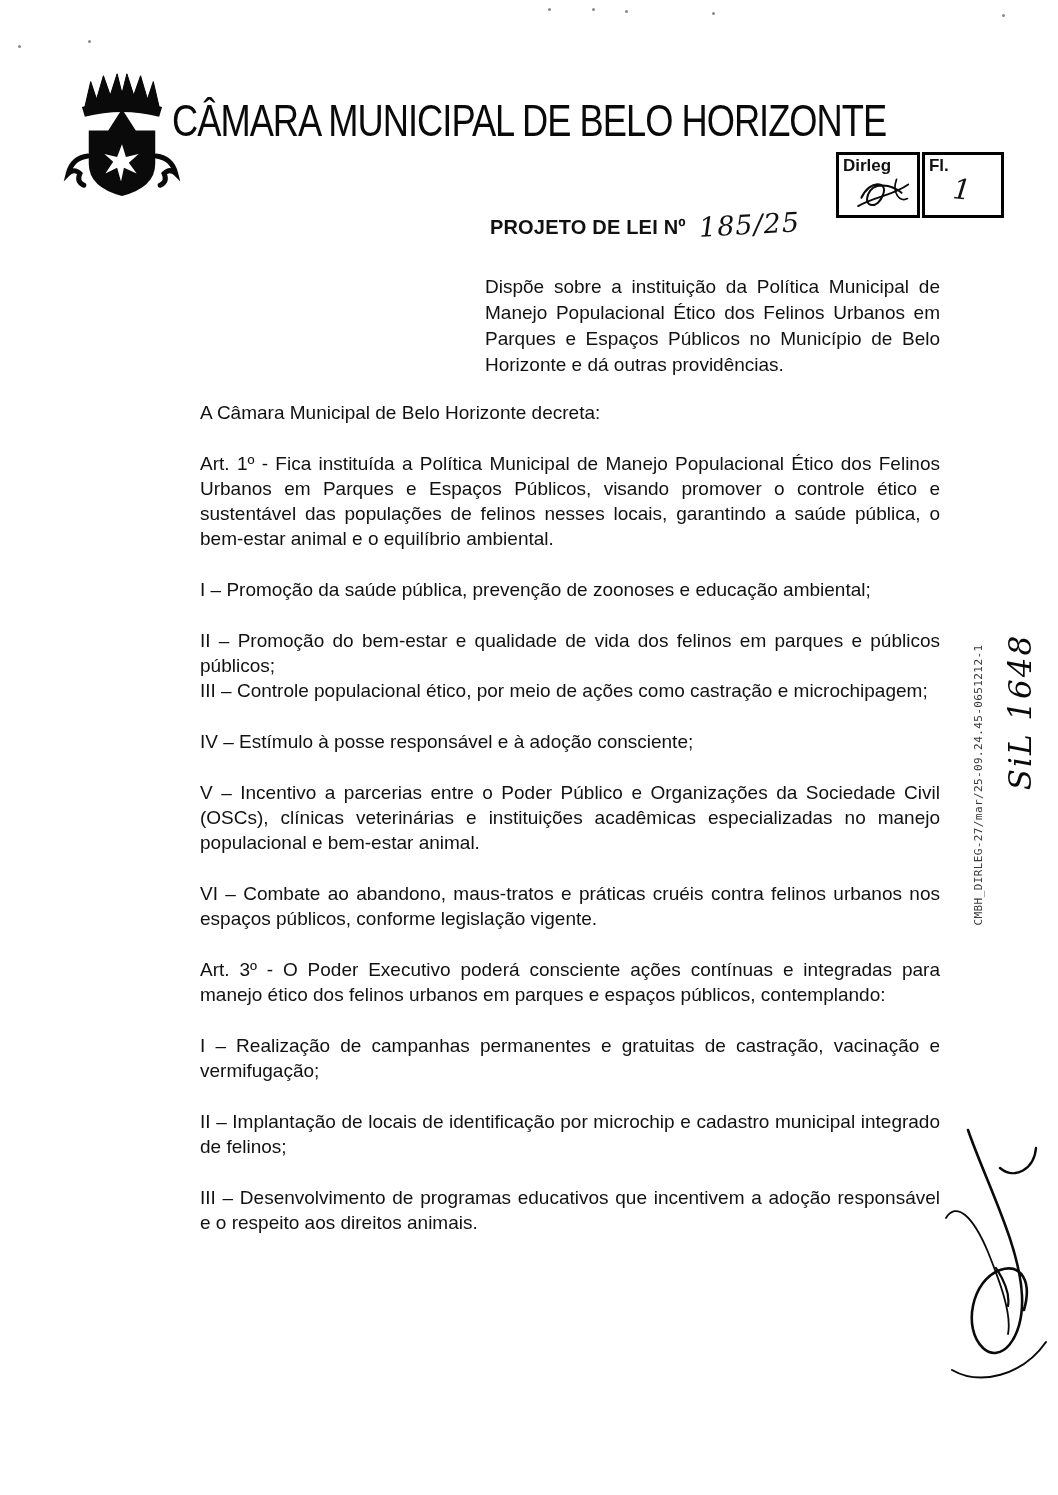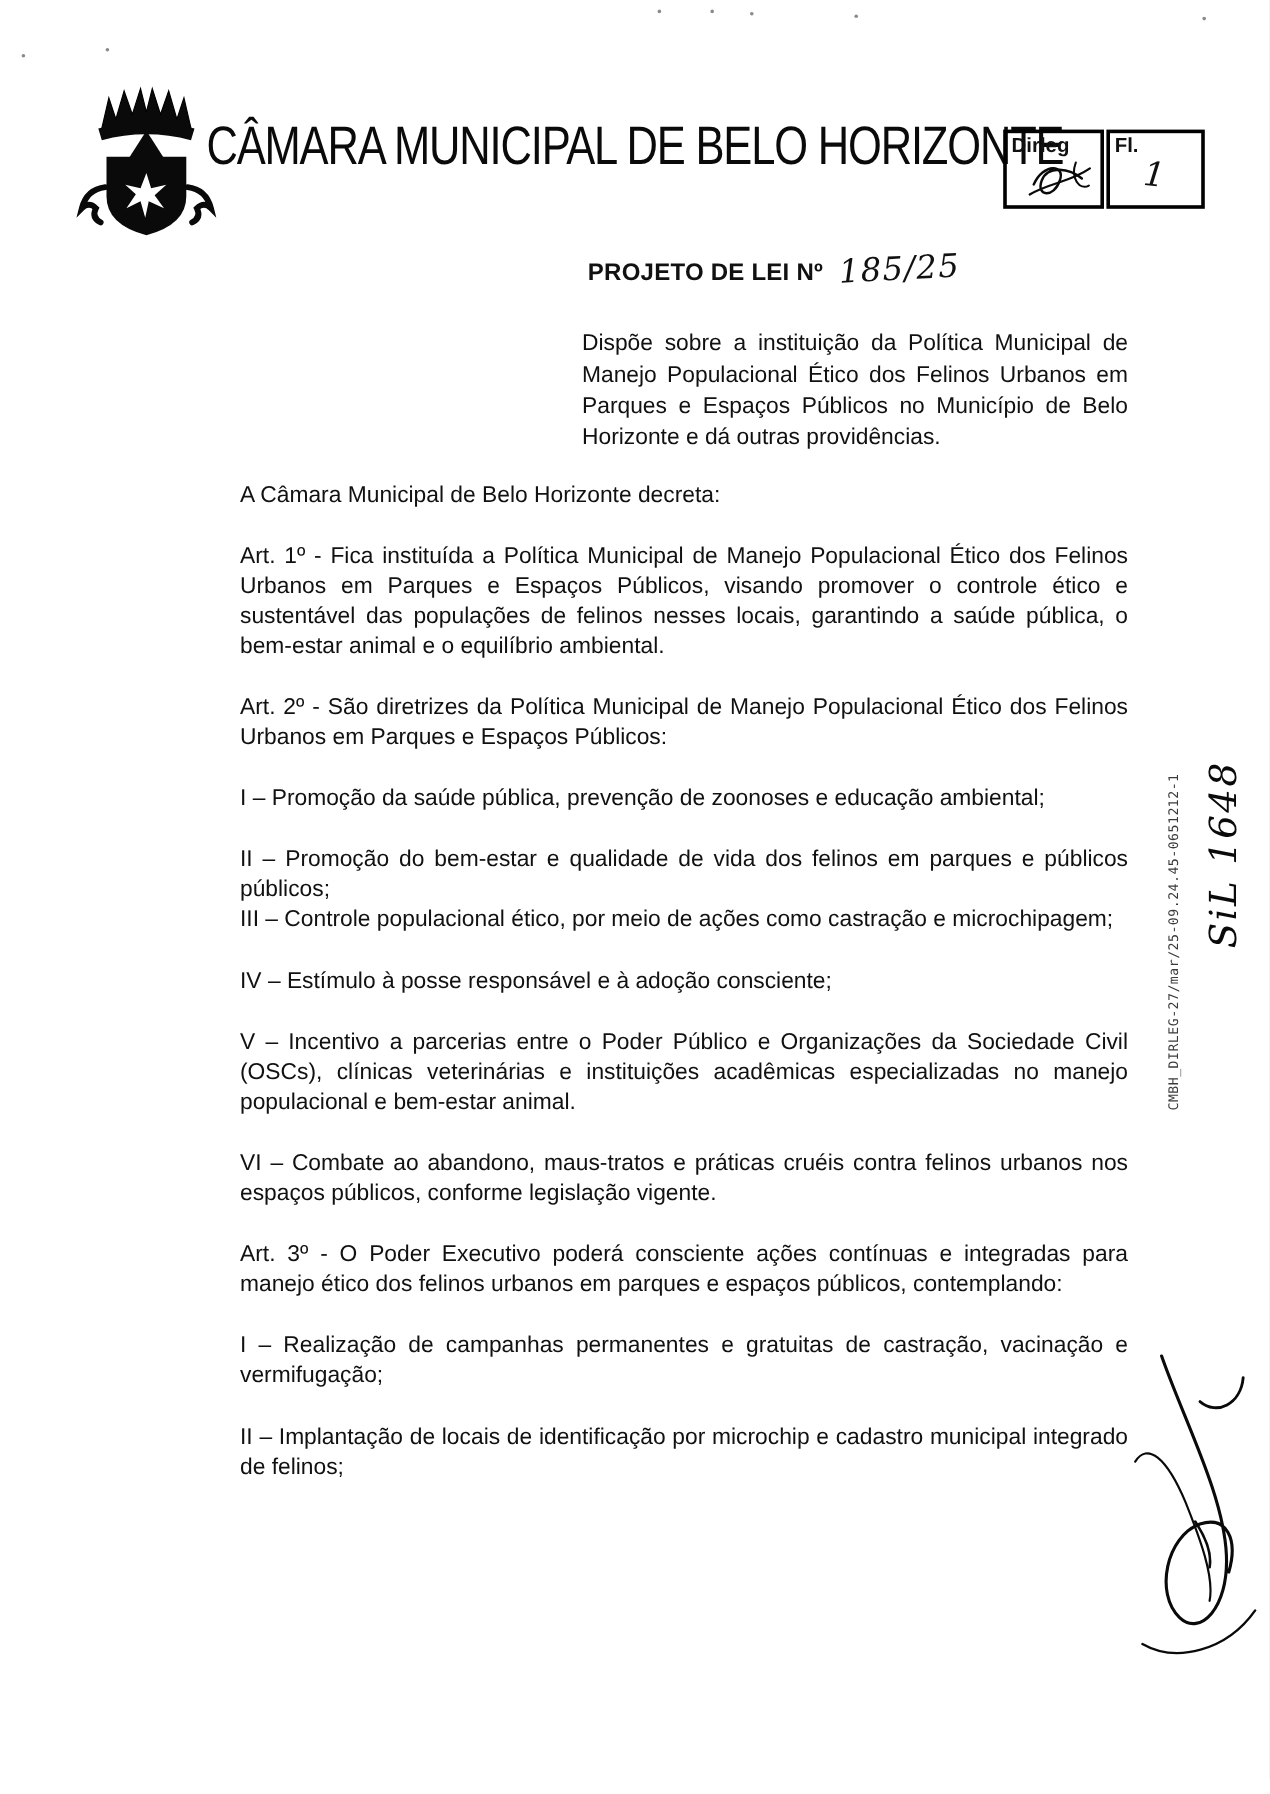--- a/index.html
+++ b/index.html
@@ -20,21 +20,21 @@
     white-space:nowrap; text-align:center;
     transform:scale(0.98,1.22); transform-origin:left top;
     color:#0a0a0a;
   }
   .stamp {
     position:absolute; left:836px; top:108px; width:168px; height:66px;
     display:flex;
   }
   .stamp-cell {
     border:3px solid #000; box-sizing:border-box;
-    position:relative; height:100%;
+    position:relative; height:100%;margin-top:44px;
   }
   .stamp-cell.c1 { width:90px; margin-right:2px; }
   .stamp-cell.c2 { width:88px; }
   .stamp-label { position:absolute; left:4px; top:1px; font-weight:bold; font-size:17px; letter-spacing:0; }
   .stamp-rubric { position:absolute; left:14px; top:16px; width:62px; height:46px; }
   .hand { font-family:"DejaVu Serif", serif; font-style:italic; }
   .fl-value {
     position:absolute; left:28px; top:18px;
     font-size:28px; transform:rotate(6deg); font-weight:400;
   }
@@ -104,30 +104,30 @@
 
   <div class="content">
     <div class="title-line">
       <span class="title-label">PROJETO DE LEI Nº</span>
       <span class="hand title-number">185/25</span>
     </div>
     <div class="ementa">Dispõe sobre a instituição da Política Municipal de Manejo Populacional Ético dos Felinos Urbanos em Parques e Espaços Públicos no Município de Belo Horizonte e dá outras providências.</div>
     <div class="preamble">A Câmara Municipal de Belo Horizonte decreta:</div>
     <div>
         <div class="para">Art. 1º - Fica instituída a Política Municipal de Manejo Populacional Ético dos Felinos Urbanos em Parques e Espaços Públicos, visando promover o controle ético e sustentável das populações de felinos nesses locais, garantindo a saúde pública, o bem-estar animal e o equilíbrio ambiental.</div>
-        <div class="para">Art. 2º - São diretrizes da Política Municipal de Manejo Populacional Ético dos Felinos Urbanos em Parques e Espaços Públicos:</div>
         <div class="para">I – Promoção da saúde pública, prevenção de zoonoses e educação ambiental;</div>
         <div class="para">II – Promoção do bem-estar e qualidade de vida dos felinos em parques e públicos públicos;</div>
         <div class="para tight">III – Controle populacional ético, por meio de ações como castração e microchipagem;</div>
         <div class="para">IV – Estímulo à posse responsável e à adoção consciente;</div>
         <div class="para">V – Incentivo a parcerias entre o Poder Público e Organizações da Sociedade Civil (OSCs), clínicas veterinárias e instituições acadêmicas especializadas no manejo populacional e bem-estar animal.</div>
         <div class="para">VI – Combate ao abandono, maus-tratos e práticas cruéis contra felinos urbanos nos espaços públicos, conforme legislação vigente.</div>
         <div class="para">Art. 3º - O Poder Executivo poderá consciente ações contínuas e integradas para manejo ético dos felinos urbanos em parques e espaços públicos, contemplando:</div>
         <div class="para">I – Realização de campanhas permanentes e gratuitas de castração, vacinação e vermifugação;</div>
         <div class="para">II – Implantação de locais de identificação por microchip e cadastro municipal integrado de felinos;</div>
+        <div class="para">III – Desenvolvimento de programas educativos que incentivem a adoção responsável e o respeito aos direitos animais.</div>
       </div>
   </div>
 
   <div class="scan-stamp">CMBH_DIRLEG-27/mar/25-09.24.45-0651212-1</div>
   <div class="hand margin-code">SiL 1648</div>
 
   <svg class="big-signature" viewBox="0 0 115 300">
     <path d="M30,12 C48,64 82,128 84,178 C86,222 62,246 45,230 C24,210 34,162 62,152 C84,145 94,164 86,192" fill="none" stroke="#0a0a0a" stroke-width="2.6" stroke-linecap="round"></path>
     <path d="M8,100 C18,84 34,96 50,134 C62,164 74,196 70,216" fill="none" stroke="#0a0a0a" stroke-width="1.8" stroke-linecap="round"></path>
     <path d="M98,30 C96,52 76,62 62,50" fill="none" stroke="#0a0a0a" stroke-width="2.4" stroke-linecap="round"></path>

